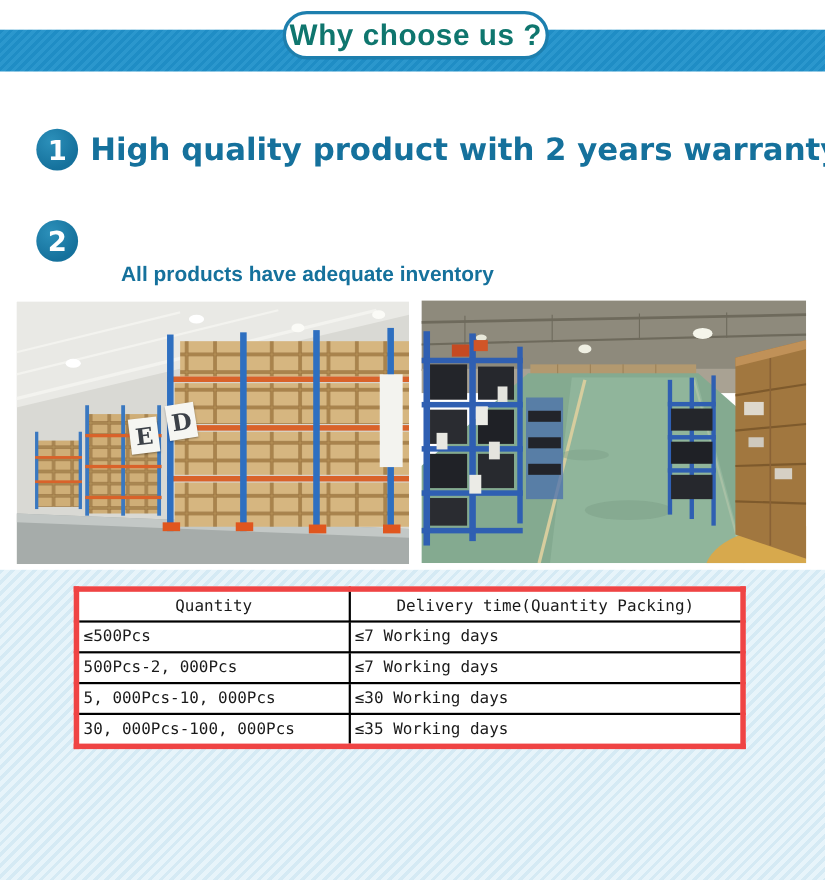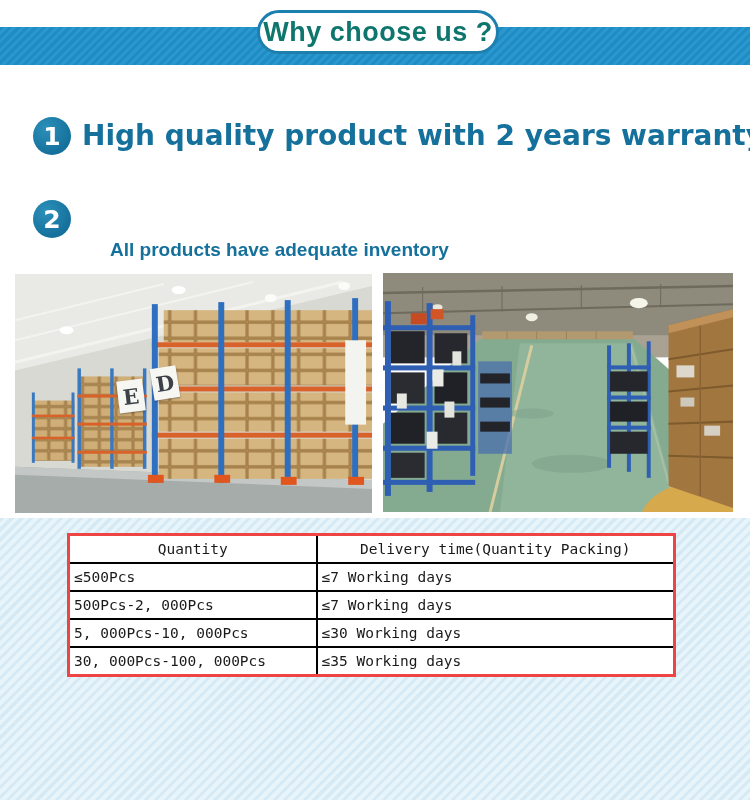--- a/index.html
+++ b/index.html
@@ -58,21 +58,21 @@
   .bottom-section {
     position:absolute; left:0; top:518px; width:750px; height:282px;
     background:repeating-linear-gradient(135deg, #d5eaf4 0 3px, #e7f4fa 3px 7px);
   }
   table.delivery {
     position:absolute; left:67px; top:533px; width:606px;
     border-collapse:collapse; background:#ffffff;
     font-family:"DejaVu Sans Mono", monospace; font-size:14.5px; color:#1a1a1a;
     table-layout:fixed;
   }
-  table.delivery { border:3px solid #ef4444; }
+  table.delivery { border:5px solid #ef4444; }
   table.delivery th, table.delivery td {
     border:2px solid #000; height:26px; padding:0 0 0 4px;
     font-weight:normal; overflow:hidden; white-space:nowrap;
   }
   table.delivery th { text-align:center; padding:0; }
   col.q { width:248px; } col.d { width:358px; }
 </style>
 </head>
 <body>
 

